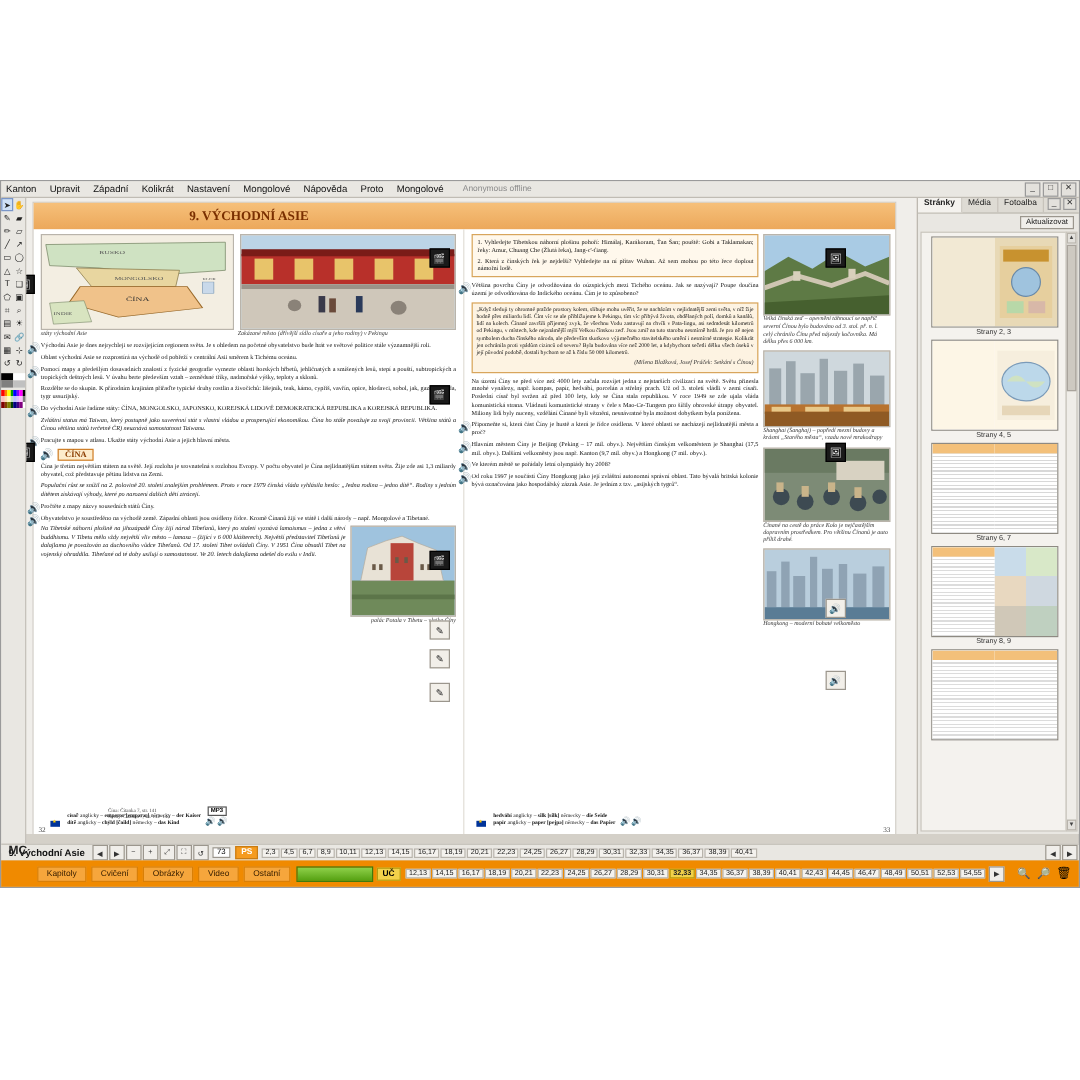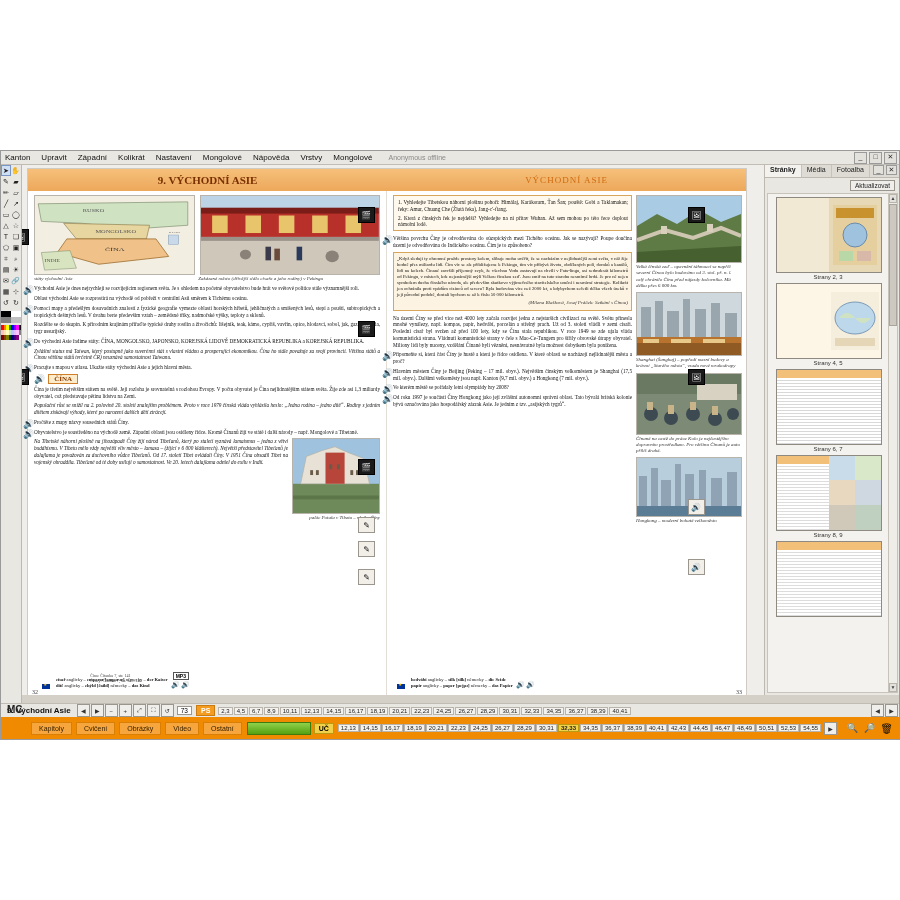--- a/index.html
+++ b/index.html
@@ -93,21 +93,21 @@
 <div id="app">
 
   <div class="menubar">
     <span class="mi">Kanton</span>
     <span class="mi">Upravit</span>
     <span class="mi">Západní</span>
     <span class="mi">Kolikrát</span>
     <span class="mi">Nastavení</span>
     <span class="mi">Mongolové</span>
     <span class="mi">Nápověda</span>
-    <span class="mi">Vrstvy</span>
+    <span class="mi">Proto</span>
     <span class="mi">Mongolové</span>
     <span class="offl">Anonymous offline</span>
     <span class="winbtns">
       <span class="winbtn">_</span>
       <span class="winbtn">□</span>
       <span class="winbtn">✕</span>
     </span>
   </div>
 
   <div class="ltool">
@@ -177,21 +177,20 @@
           <i style="background:#ffffff"></i>
         </div>
     </div>
   </div>
 
   <div class="stage">
     <div class="book">
 
       <div class="bhead">
         <div class="hleft">9. VÝCHODNÍ ASIE</div>
-        <div class="hright">VÝCHODNÍ ASIE</div>
       </div>
 
       <div class="cols">
 
         <div class="col left">
 
           <div class="imgrow">
             <div class="ph" style="width:46%;height:78px;background:#eae5da">
               <svg class="pic" viewBox="0 0 100 80" preserveAspectRatio="none">
                 <rect width="100" height="80" fill="#f3eee2"></rect>

